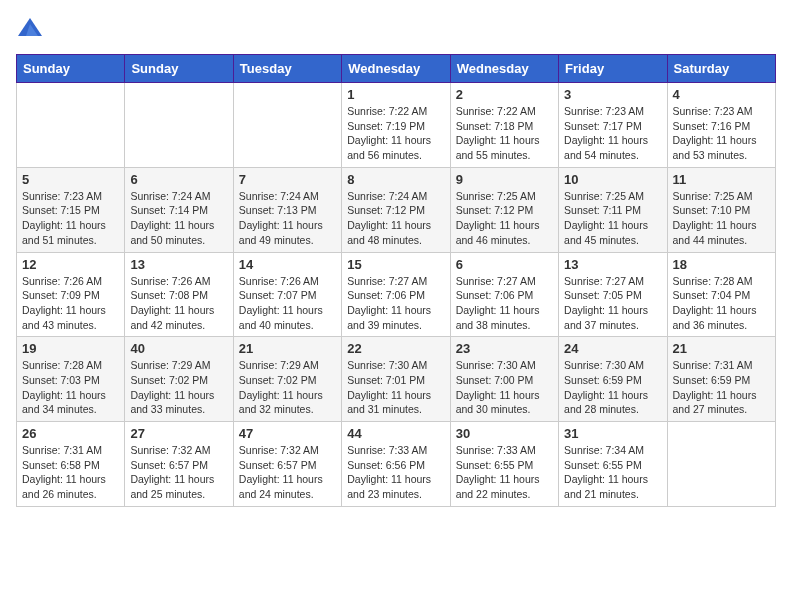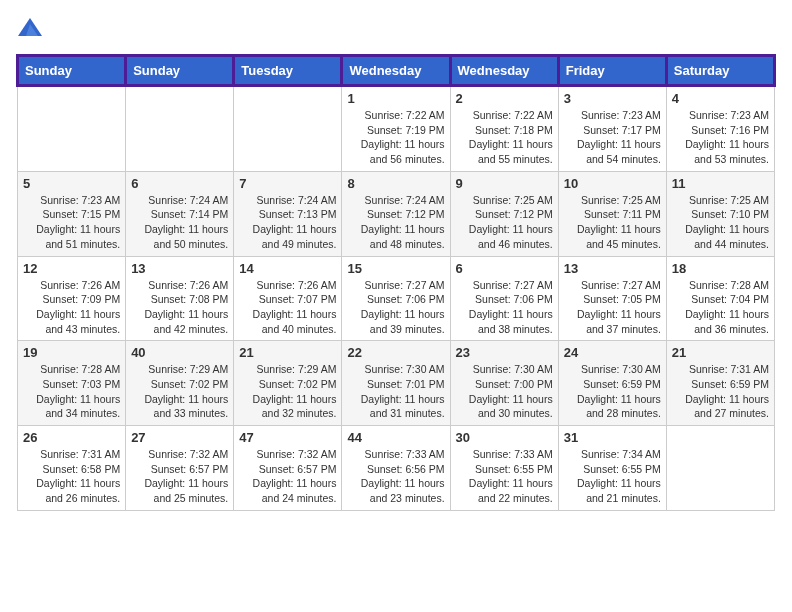--- a/index.html
+++ b/index.html
@@ -57,21 +57,21 @@
       width: 100%;
       border-collapse: collapse;
       border: 1px solid #ccc;
     }
     .calendar th {
       background-color: #3366cc;
       color: #fff;
       padding: 6px 6px;
       font-size: 13px;
       text-align: left;
-      border: 3px solid #4c1d95;
+      border: 1px solid #4c1d95;
     }
     .calendar td {
       border: 1px solid #ccc;
       vertical-align: top;
       padding: 4px 5px;
       width: 108px;
       min-height: 90px;
       background: #fff;
     }
     .calendar tr:nth-child(even) td {
@@ -80,21 +80,20 @@
     .day-number {
       font-size: 13px;
       font-weight: bold;
       color: #333;
       margin-bottom: 2px;
     }
     .day-info {
       font-size: 10.5px;
       color: #333;
       line-height: 1.4;
-      text-align: right;
     }
     .empty-cell {
       background: #fff !important;
     }
   </style>
 </head>
 <body>
 
 <div class="header-area">
   <div class="logo">
@@ -313,20 +312,20 @@
 Daylight: 11 hours and 23 minutes.</div>
         </td>
         <td>
           <div class="day-number">30</div>
           <div class="day-info" style="white-space: pre-line;">Sunrise: 7:33 AM
 Sunset: 6:55 PM
 Daylight: 11 hours and 22 minutes.</div>
         </td>
         <td>
           <div class="day-number">31</div>
-          <div class="day-info" style="white-space: pre-line; margin-left: 10px;">Sunrise: 7:34 AM
+          <div class="day-info" style="white-space: pre-line;">Sunrise: 7:34 AM
 Sunset: 6:55 PM
 Daylight: 11 hours and 21 minutes.</div>
         </td>
         <td class="empty-cell"></td>
       </tr>
     </tbody>
 </table>
 
 </body></html>

